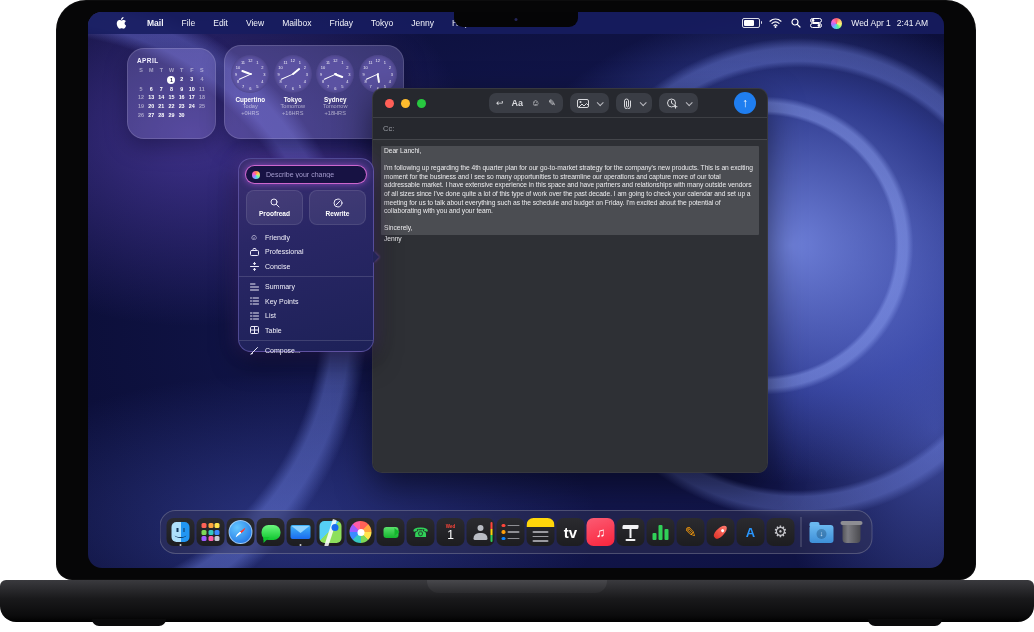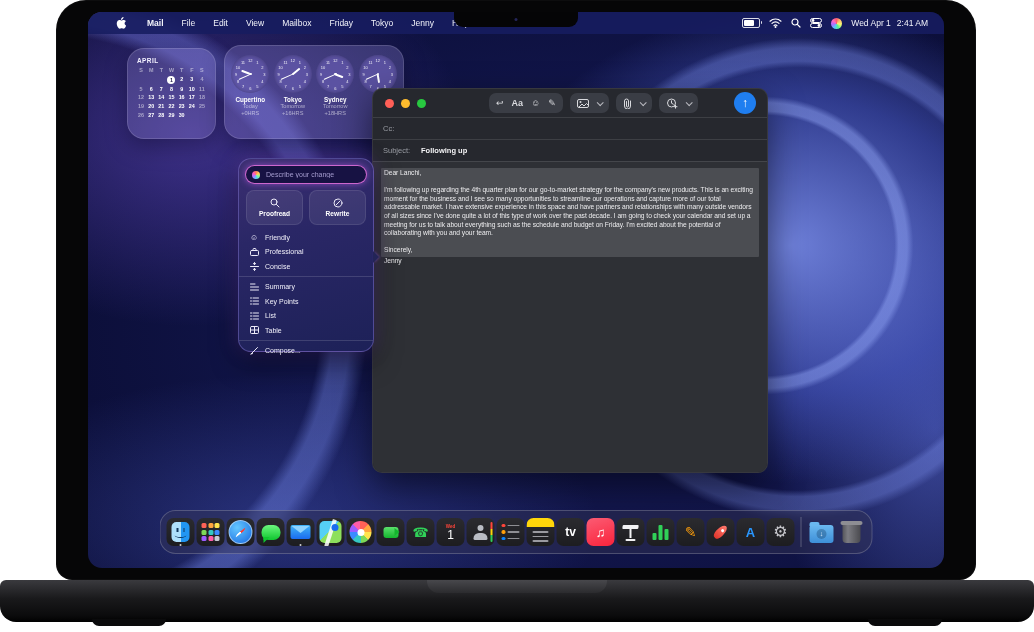--- a/index.html
+++ b/index.html
@@ -154,21 +154,21 @@
   .contacts-stripes{position:absolute;right:2px;top:4px;width:2px;height:20px;
      background:linear-gradient(#ff453a 0 33%,#ffd60a 33% 66%,#30d158 66% 100%);border-radius:1px;}
   .rem{display:flex;flex-direction:column;gap:3px;}
   .rem div{display:flex;align-items:center;gap:2.5px;}
   .rem i{width:3.5px;height:3.5px;border-radius:50%;}
   .rem b{width:12px;height:1.5px;background:#8e8e93;border-radius:1px;}
   .notes-tile{flex-direction:column;justify-content:flex-start;}
   .notes-top{width:100%;height:9px;background:#ffd60a;}
   .notes-lines{display:flex;flex-direction:column;gap:3px;margin-top:4px;width:16px;}
   .notes-lines i{height:1.5px;background:#9a9aa0;border-radius:1px;}
-  .tv-t{font-size:12px;font-weight:bold;color:#fff;letter-spacing:0;}
+  .tv-t{font-size:15px;font-weight:bold;color:#fff;letter-spacing:0;}
   .music-tile{background:linear-gradient(160deg,#fb5c74,#fa233b);}
   .podium{position:relative;width:16px;height:17px;}
   .podium:before{content:"";position:absolute;left:0;top:1px;width:16px;height:4px;background:#f2f2f4;border-radius:1px;transform:skewX(-8deg);}
   .podium:after{content:"";position:absolute;left:7px;top:5px;width:2px;height:9px;background:#f2f2f4;}
   .podium i{position:absolute;left:3px;bottom:0;width:10px;height:2px;background:#f2f2f4;border-radius:1px;}
   .bars{display:flex;align-items:flex-end;gap:2px;height:16px;}
   .bars i{width:4px;background:#30d158;border-radius:1px;}
   .rocket{width:8px;height:16px;background:linear-gradient(#ff7a6e,#e0352b);border-radius:50% 50% 40% 40%;transform:rotate(45deg);position:relative;}
   .rocket:after{content:"";position:absolute;left:2.5px;top:3.5px;width:3px;height:3px;border-radius:50%;background:#fff;}
   .as-a{font-size:13px;font-weight:bold;color:#2997ff;}
@@ -412,24 +412,20 @@
               </svg>
             <span class="chev"></span>
           </span>
         </span>
         <span class="send">↑</span>
       </div>
       <div class="frow">
         <span class="flabel">Cc:</span>
         <span class="fval"></span>
       </div>
-      <div class="frow">
-        <span class="flabel w2">Subject:</span>
-        <span class="fval">Following up</span>
-      </div>
       <div class="mbody">
         <div class="selection">
           <div>Dear Lanchi,</div>
           <div class="sp"></div>
           <div>I'm following up regarding the 4th quarter plan for our go-to-market strategy for the company's new products. This is an exciting moment for the business and I see so many opportunities to streamline our operations and capture more of our total addressable market. I have extensive experience in this space and have partners and relationships with many outside vendors of all sizes since I've done quite a lot of this type of work over the past decade. I am going to check your calendar and set up a meeting for us to talk about everything such as the schedule and budget on Friday. I'm excited about the potential of collaborating with you and your team.</div>
           <div class="sp"></div>
           <div>Sincerely,</div>
         </div>
         <div class="sig">Jenny</div>
       </div>

